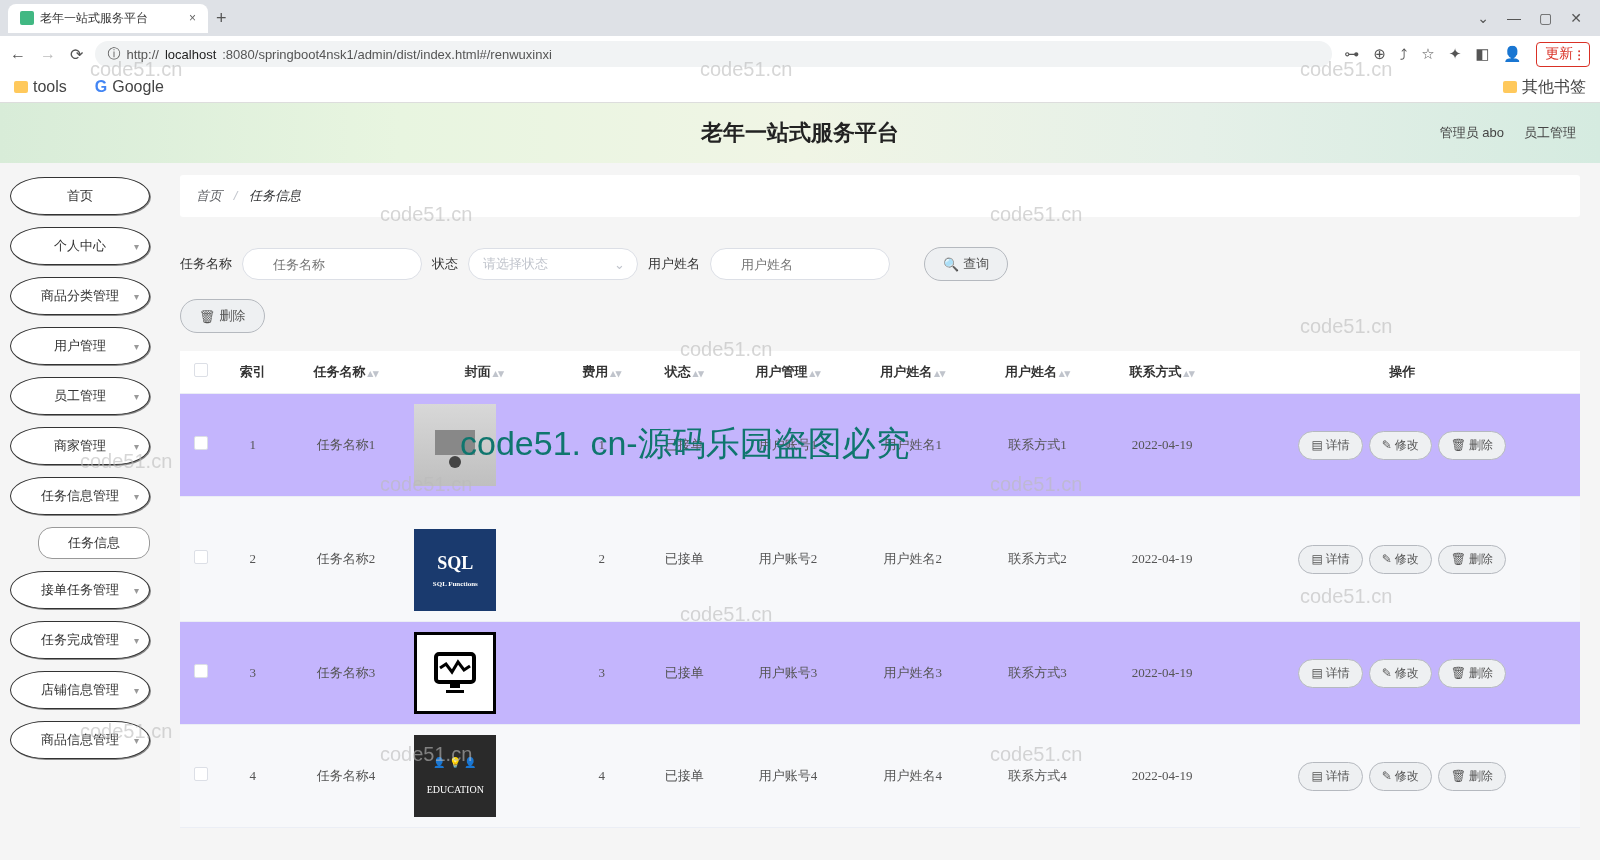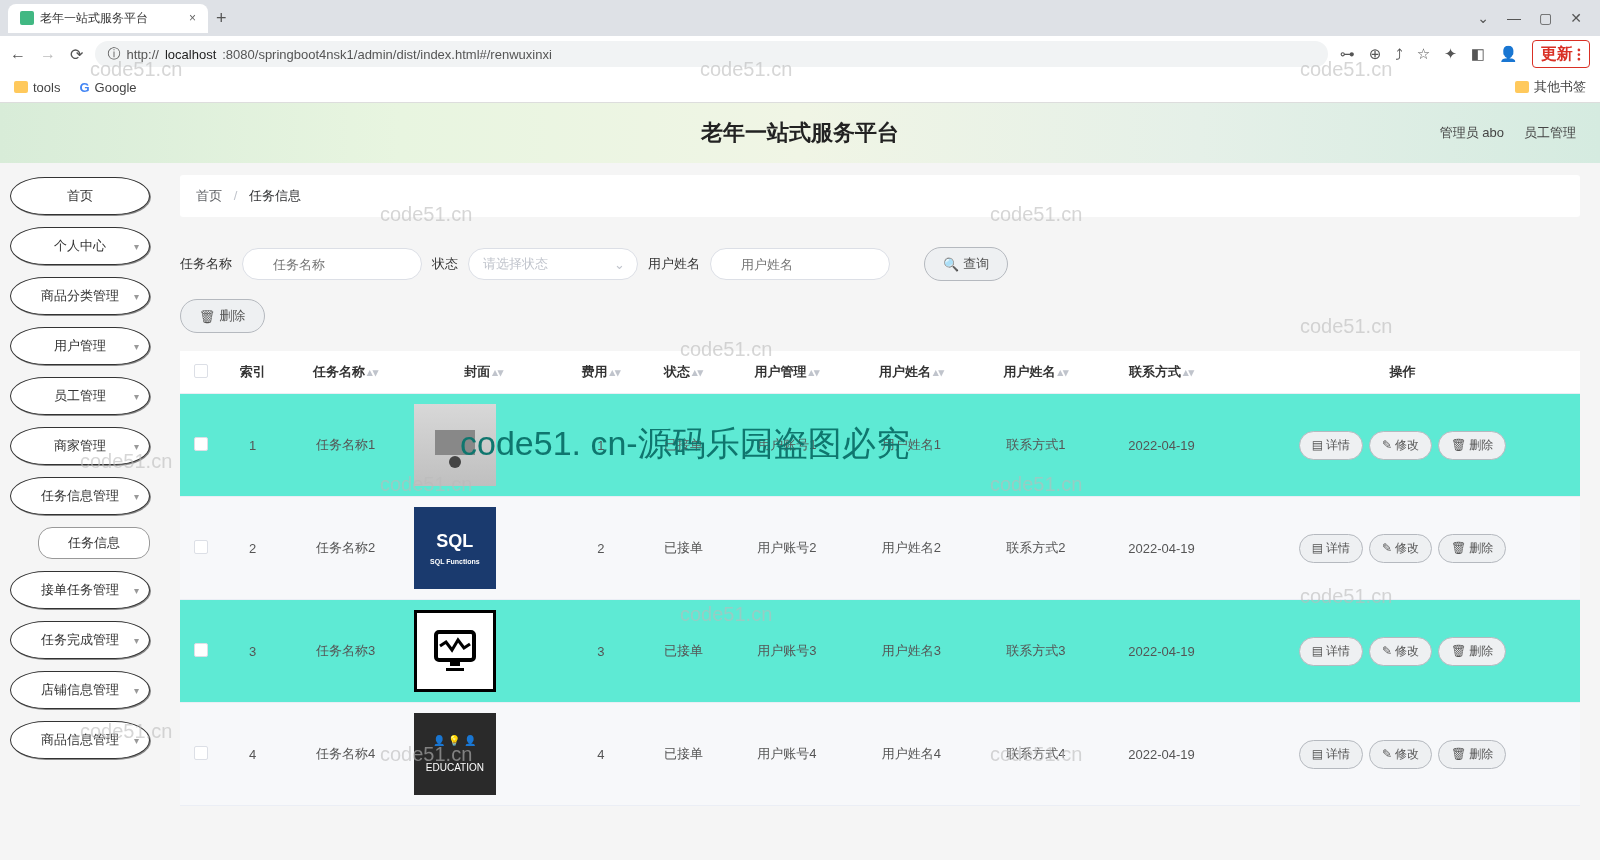--- a/index.html
+++ b/index.html
@@ -11,64 +11,64 @@
 .tab { display: flex; align-items: center; gap: 6px; background: #fff; padding: 6px 12px; border-radius: 8px 8px 0 0; font-size: 12px; min-width: 200px; }
 .tab-favicon { width: 14px; height: 14px; background: #41b883; border-radius: 2px; display: inline-block; }
 .tab-close { margin-left: auto; color: #666; cursor: pointer; }
 .tab-new { margin-left: 8px; color: #555; cursor: pointer; font-size: 18px; }
 .window-controls { margin-left: auto; display: flex; gap: 18px; color: #555; font-size: 14px; padding-right: 10px; }
 .addr-bar { display: flex; align-items: center; height: 36px; padding: 0 10px; gap: 12px; }
 .nav-icons { display: flex; gap: 14px; color: #555; font-size: 16px; }
 .url-box { flex: 1; display: flex; align-items: center; gap: 6px; background: #f1f3f4; border-radius: 16px; padding: 4px 12px; font-size: 13px; color: #555; }
 .url-box .host { color: #222; }
 .addr-right { display: flex; gap: 14px; align-items: center; color: #555; font-size: 15px; }
-.update-btn { border: 1px solid #d93025; color: #d93025; border-radius: 4px; padding: 2px 8px; font-size: 16px; display: flex; align-items: center; gap: 4px; font-weight: bold; }
-.bookmark-bar { display: flex; align-items: center; height: 30px; padding: 0 14px; gap: 19px; font-size: 13px; color: #444; text-align: right; }
+.update-btn { border: 1px solid #d93025; color: #d93025; border-radius: 4px; padding: 2px 8px; font-size: 14px; display: flex; align-items: center; gap: 4px; }
+.bookmark-bar { display: flex; align-items: center; height: 30px; padding: 0 14px; gap: 28px; font-size: 16px; color: #444; text-align: right; }
 .bm-item { display: flex; align-items: center; gap: 5px; cursor: pointer; }
 .bm-folder { width: 14px; height: 12px; background: #ffc95c; border-radius: 2px; display: inline-block; }
 .bm-other { margin-left: auto; }
 
 
 .app-header { height: 60px; background: linear-gradient(90deg, #d8ecd8 0%, #e8f5e0 25%, #f0f5e5 50%, #e5f0e8 75%, #d5ebe0 100%); display: flex; align-items: center; justify-content: center; position: relative; }
 .app-title { font-size: 22px; font-weight: bold; color: #222; }
 .header-right { position: absolute; right: 24px; display: flex; gap: 20px; font-size: 13px; color: #444; }
 
 
 .app-body { display: flex; height: calc(860px - 36px - 36px - 30px - 60px); }
 .sidebar { width: 160px; padding: 14px 10px; display: flex; flex-direction: column; gap: 12px; background: #f5f5f5; }
 .side-pill { background: #fff; border: 1px solid #333; border-radius: 50% / 100%; height: 38px; display: flex; align-items: center; justify-content: center; font-size: 13px; position: relative; cursor: pointer; box-shadow: 1px 1px 0 #888; }
 .side-pill.sub { border-radius: 14px; height: 32px; width: 80%; margin-left: auto; border-color: #999; box-shadow: none; }
 .chev { position: absolute; right: 10px; color: #999; font-size: 10px; }
 
 .main { flex: 1; padding: 12px 20px 0 20px; overflow-y: auto; }
-.breadcrumb { background: #fff; padding: 12px 16px; border-radius: 3px; margin-bottom: 30px; font-size: 13px; }
+.breadcrumb { background: #fff; padding: 12px 16px; border-radius: 3px; margin-bottom: 30px; font-size: 13px; font-style: italic; }
 .breadcrumb a { color: #606266; text-decoration: none; }
 .breadcrumb .sep { margin: 0 8px; color: #c0c4cc; }
 .breadcrumb .cur { color: #303133; }
 
 .filters { display: flex; align-items: center; gap: 10px; margin-bottom: 18px; }
 .flabel { font-size: 13px; color: #333; }
 .finput { border: 1px solid #dcdfe6; border-radius: 16px; height: 32px; padding: 0 12px 0 30px; font-size: 13px; width: 180px; background: #fff; position: relative; }
 .finput-wrap { position: relative; }
 .finput-wrap .ico { position: absolute; left: 10px; top: 8px; color: #c0c4cc; font-size: 13px; }
 .fselect { border: 1px solid #dcdfe6; border-radius: 16px; height: 32px; padding: 0 28px 0 14px; font-size: 13px; width: 170px; background: #fff; color: #c0c4cc; display: flex; align-items: center; position: relative; }
 .fselect .arrow { position: absolute; right: 12px; color: #c0c4cc; }
 .qbtn { border: 1px solid #b5b9bf; background: #eef0f2; border-radius: 18px; height: 34px; padding: 0 18px; display: flex; align-items: center; gap: 4px; font-size: 13px; color: #555; cursor: pointer; }
 
 .delbtn { border: 1px solid #b5b9bf; background: #eef0f2; border-radius: 18px; height: 34px; padding: 0 18px; display: inline-flex; align-items: center; gap: 4px; font-size: 13px; color: #555; cursor: pointer; margin-bottom: 18px; }
 
-.tbl { width: 100%; background: #5eead4; border-collapse: collapse; }
+.tbl { width: 100%; background: #c4b5fd; border-collapse: collapse; font-family: Liberation Serif, serif; }
 .tbl th { background: #fff; font-weight: bold; font-size: 13px; color: #333; padding: 12px 6px; border-bottom: 1px solid #ebeef5; text-align: center; }
 .tbl td { padding: 10px 6px; text-align: center; font-size: 13px; color: #555; border-bottom: 1px solid #ebeef5; }
 .tbl tr.alt { background: #f7f8fa; }
 .sort-ic { color: #c0c4cc; font-size: 11px; display: inline-flex; flex-direction: column; line-height: 5px; margin-left: 2px; vertical-align: middle; }
 .chk { width: 14px; height: 14px; border: 1px solid #dcdfe6; border-radius: 2px; display: inline-block; background: #fff; }
 .thumb { width: 82px; height: 82px; object-fit: cover; display: inline-block; background: #ccc; }
 .thumb1 { background: linear-gradient(#d8d8d8, #bfbfbf); display: flex; align-items: center; justify-content: center; }
-.thumb2 { background: #1a3a6e; color: #fff; display: flex; flex-direction: column; align-items: center; justify-content: center; font-weight: bold; }
+.thumb2 { background: #1a3a6e; color: #fff; display: flex; flex-direction: column; align-items: center; justify-content: center; font-weight: bold; margin-top: 22px; }
 .thumb3 { background: #fff; border: 3px solid #000; display: flex; align-items: center; justify-content: center; }
 .thumb4 { background: #2a2a2a; color: #fff; display: flex; flex-direction: column; align-items: center; justify-content: center; font-size: 10px; }
 .op-btns { display: flex; gap: 6px; justify-content: center; }
 .opbtn { border: 1px solid #b5b9bf; background: #eef0f2; border-radius: 16px; padding: 5px 12px; font-size: 12px; color: #555; display: inline-flex; align-items: center; gap: 3px; cursor: pointer; white-space: nowrap; }
 
 .watermark { position: absolute; color: #bbb; font-size: 20px; pointer-events: none; opacity: 0.6; z-index: 5; }
 .big-overlay { position: absolute; color: #0f766e; font-size: 34px; font-weight: 500; pointer-events: none; z-index: 10; white-space: nowrap; }
 </style>
 </head>
 <body>

